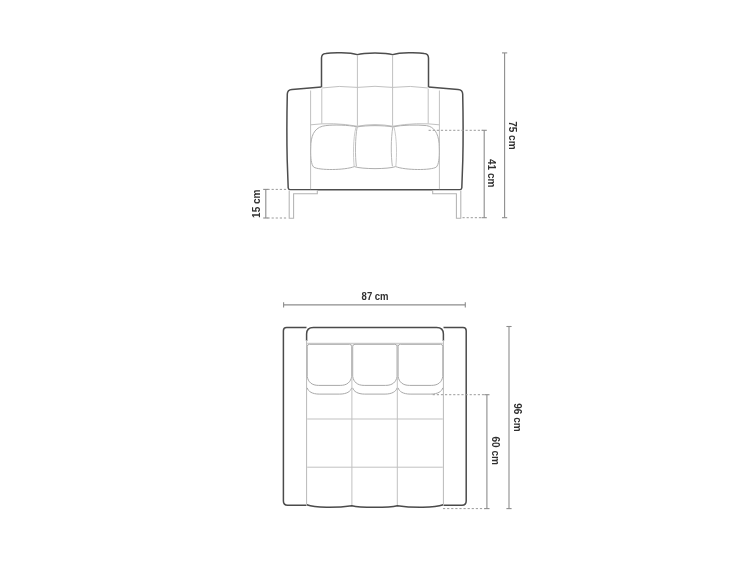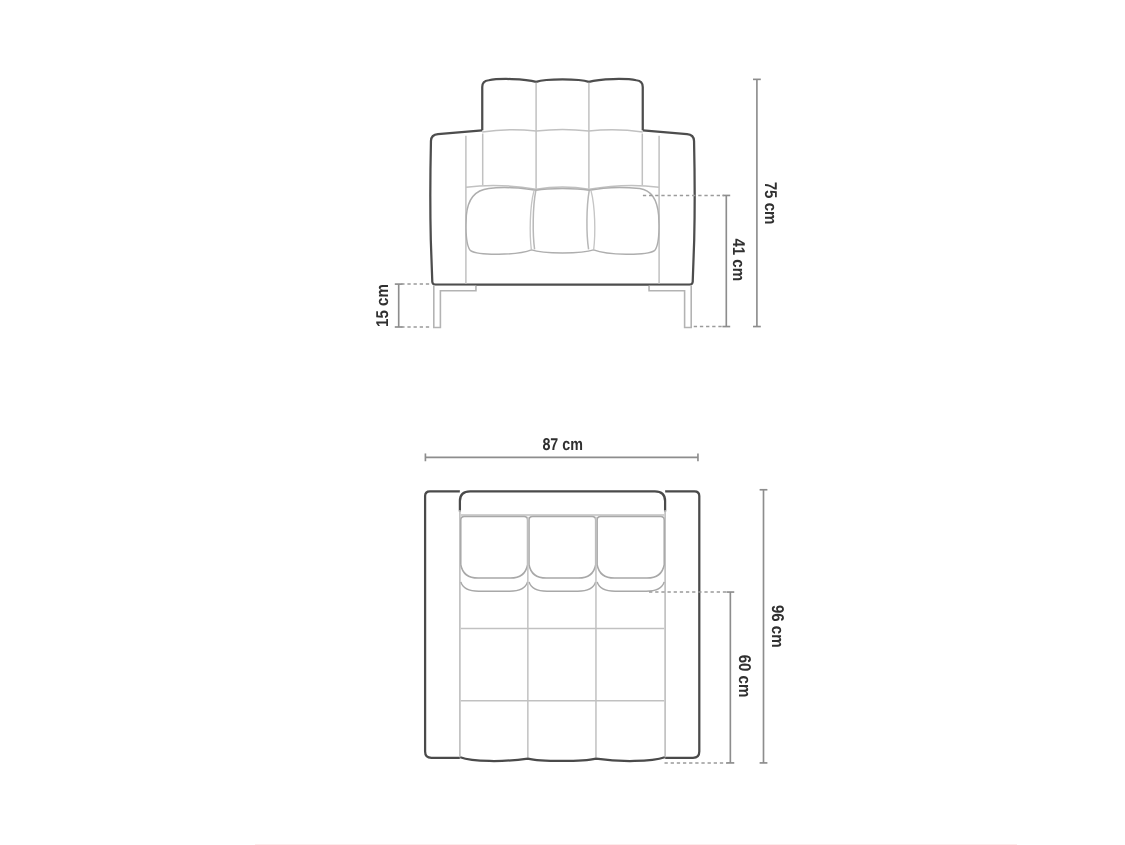--- a/index.html
+++ b/index.html
@@ -1,16 +1,16 @@
 <!DOCTYPE html>
 <html><head>
 <meta charset="utf-8">
 <style>
 html,body{margin:0;padding:0;background:#ffffff;}
-.wrap{width:750px;height:563px;position:relative;overflow:hidden;background:#fca5a5;}
+.wrap{width:750px;height:563px;position:relative;overflow:hidden;background:#0ea5e9;}
 text{font-family:"Liberation Sans",sans-serif;font-weight:bold;fill:#303030;}
 </style>
 </head>
 <body>
 <div class="wrap">
 <svg width="750" height="563" viewBox="0 0 750 563" xmlns="http://www.w3.org/2000/svg">
 
 <rect x="0" y="0" width="750" height="563" fill="#ffffff"></rect>
 
 <g>

